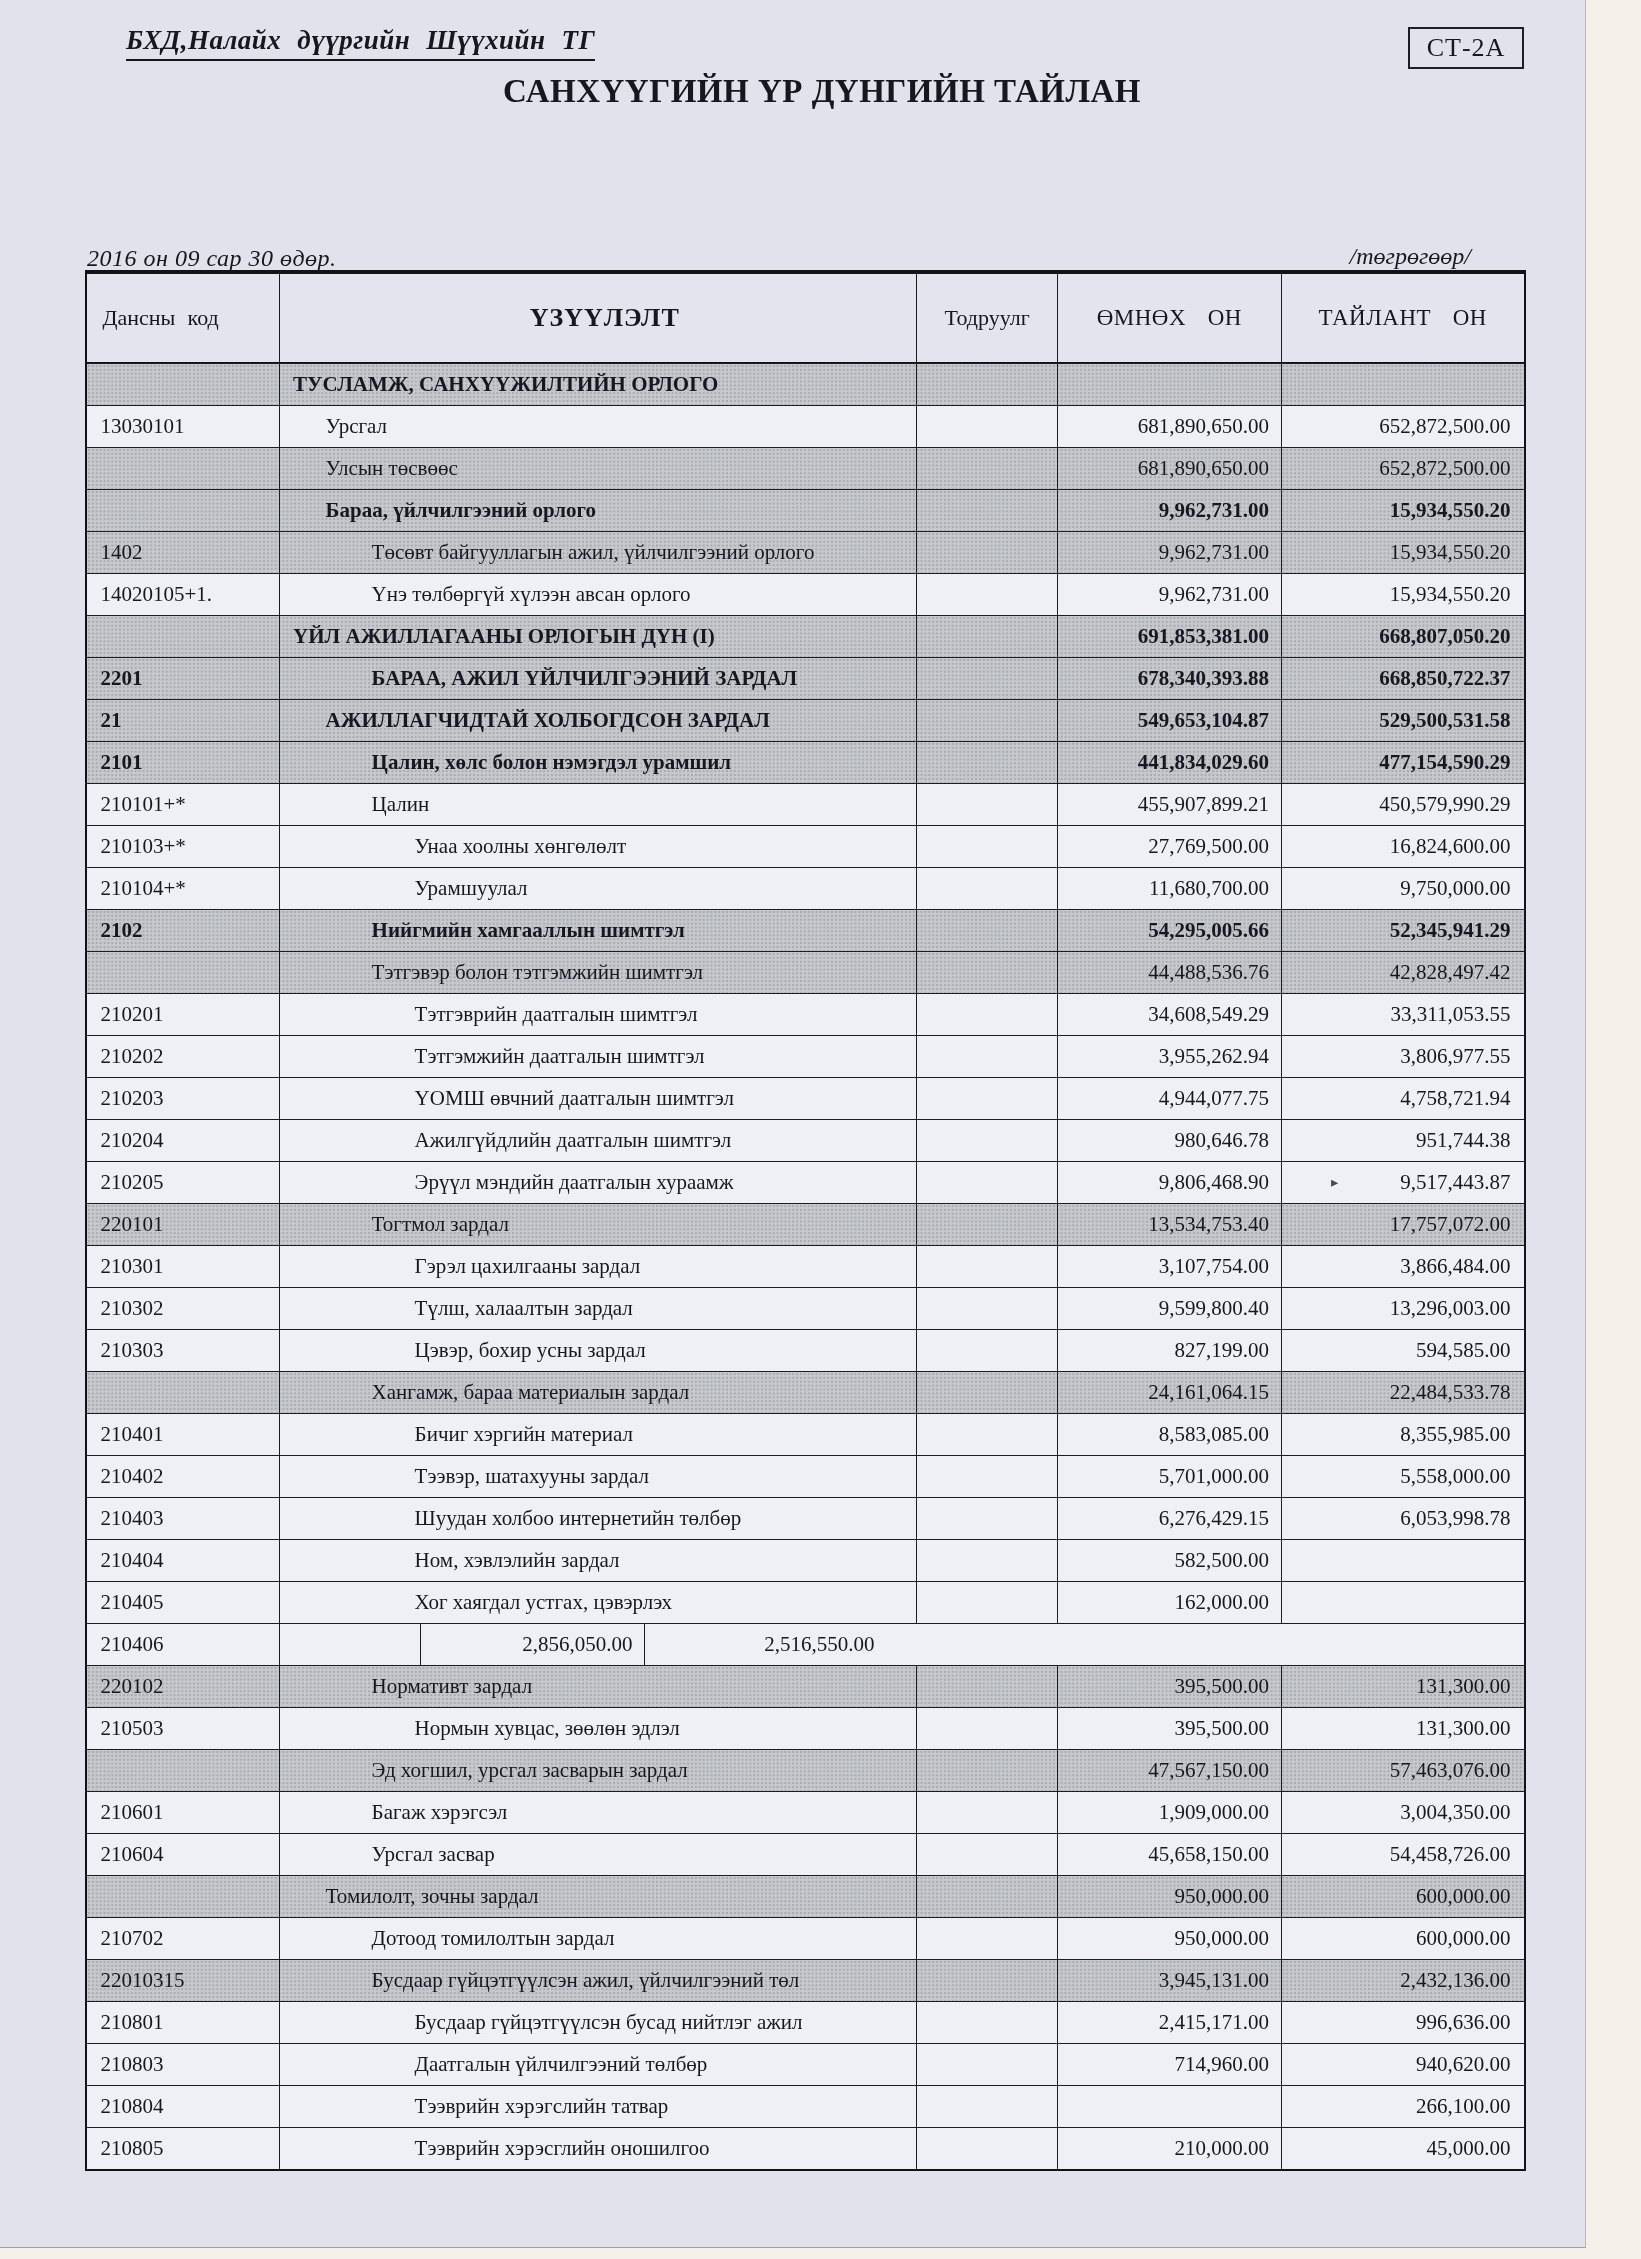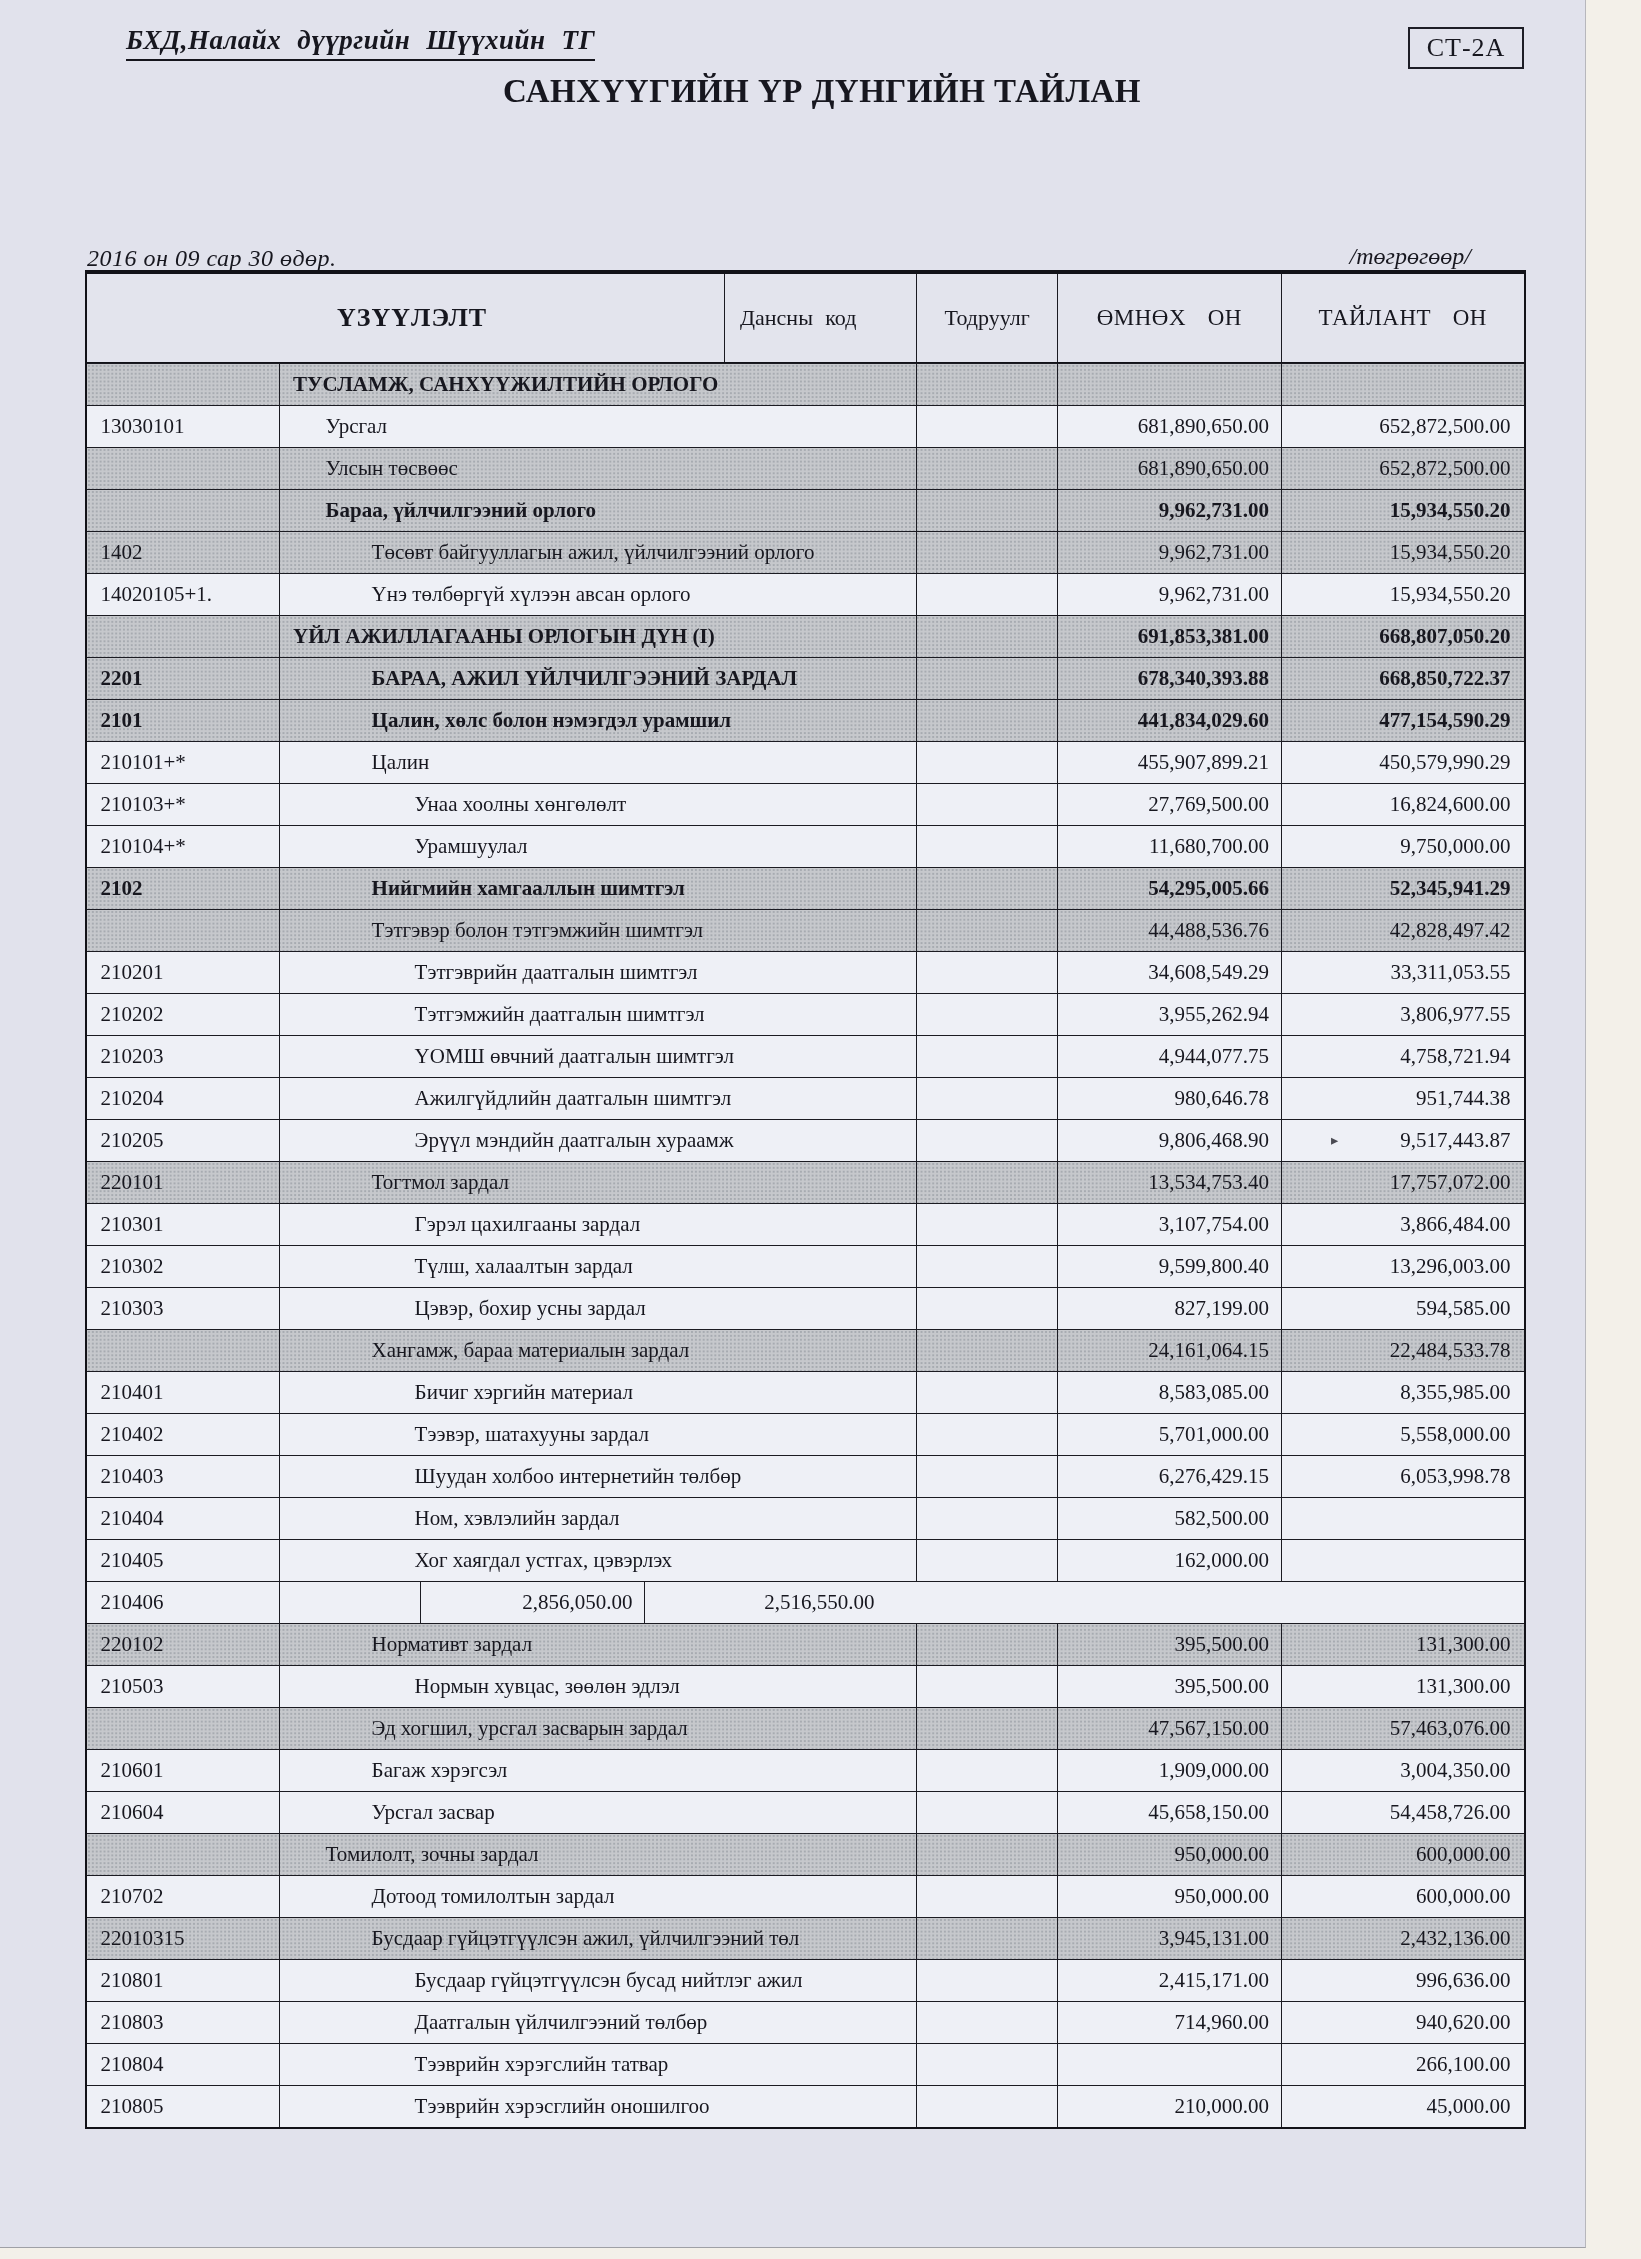--- a/index.html
+++ b/index.html
@@ -89,22 +89,22 @@
 
 <div class="paper">
   <div class="org-name">БХД,Налайх дүүргийн Шүүхийн ТГ</div>
   <div class="form-badge">СТ-2А</div>
   <div class="doc-title">САНХҮҮГИЙН ҮР ДҮНГИЙН ТАЙЛАН</div>
   <div class="date-line">2016 он 09 сар 30 өдөр.</div>
   <div class="currency-note">/төгрөгөөр/</div>
 
   <div class="fin-table">
     <div class="tr header-row">
+      <div class="th c-code">Дансны код</div>
       <div class="th c-label">ҮЗҮҮЛЭЛТ</div>
-      <div class="th c-code">Дансны код</div>
       <div class="th c-note">Тодруулг</div>
       <div class="th c-prev">ӨМНӨХ ОН</div>
       <div class="th c-curr">ТАЙЛАНТ ОН</div>
     </div>
     <div id="table-body">
         <div class="tr gray bold">
     <div class="td c-code"></div>
     <div class="td c-label" style="padding-left: 13.5px;">ТУСЛАМЖ, САНХҮҮЖИЛТИЙН ОРЛОГО</div>
     <div class="td c-note"></div>
     <div class="td c-prev"></div>
@@ -153,20 +153,27 @@
     <div class="td c-curr">668,807,050.20</div>
   </div>
         <div class="tr gray bold">
     <div class="td c-code">2201</div>
     <div class="td c-label" style="padding-left: 92px;">БАРАА, АЖИЛ ҮЙЛЧИЛГЭЭНИЙ ЗАРДАЛ</div>
     <div class="td c-note"></div>
     <div class="td c-prev">678,340,393.88</div>
     <div class="td c-curr">668,850,722.37</div>
   </div>
         <div class="tr gray bold">
+    <div class="td c-code">21</div>
+    <div class="td c-label" style="padding-left: 46px;">АЖИЛЛАГЧИДТАЙ  ХОЛБОГДСОН  ЗАРДАЛ</div>
+    <div class="td c-note"></div>
+    <div class="td c-prev">549,653,104.87</div>
+    <div class="td c-curr">529,500,531.58</div>
+  </div>
+        <div class="tr gray bold">
     <div class="td c-code">2101</div>
     <div class="td c-label" style="padding-left: 92px;">Цалин, хөлс болон нэмэгдэл урамшил</div>
     <div class="td c-note"></div>
     <div class="td c-prev">441,834,029.60</div>
     <div class="td c-curr">477,154,590.29</div>
   </div>
         <div class="tr">
     <div class="td c-code">210101+*</div>
     <div class="td c-label" style="padding-left: 92px;">Цалин</div>
     <div class="td c-note"></div>

